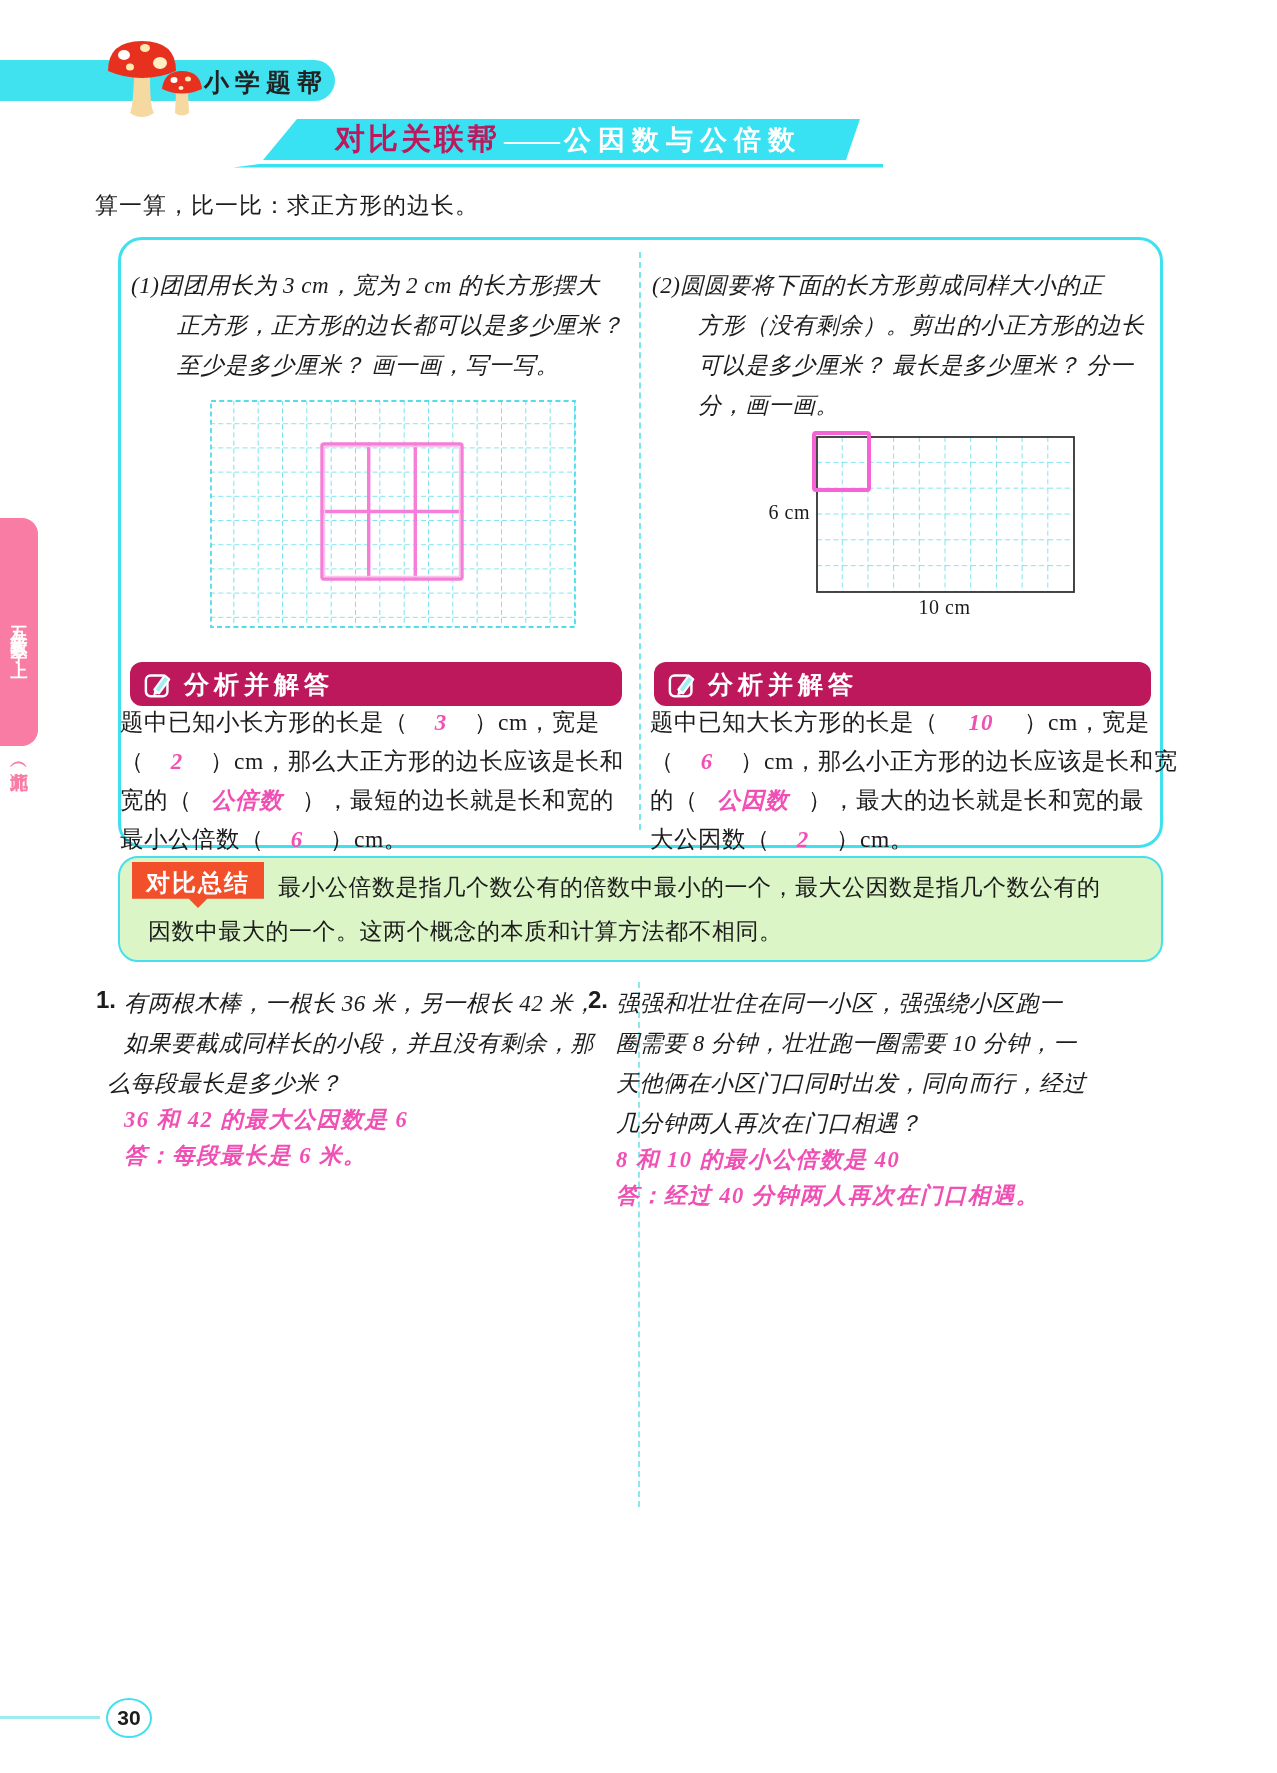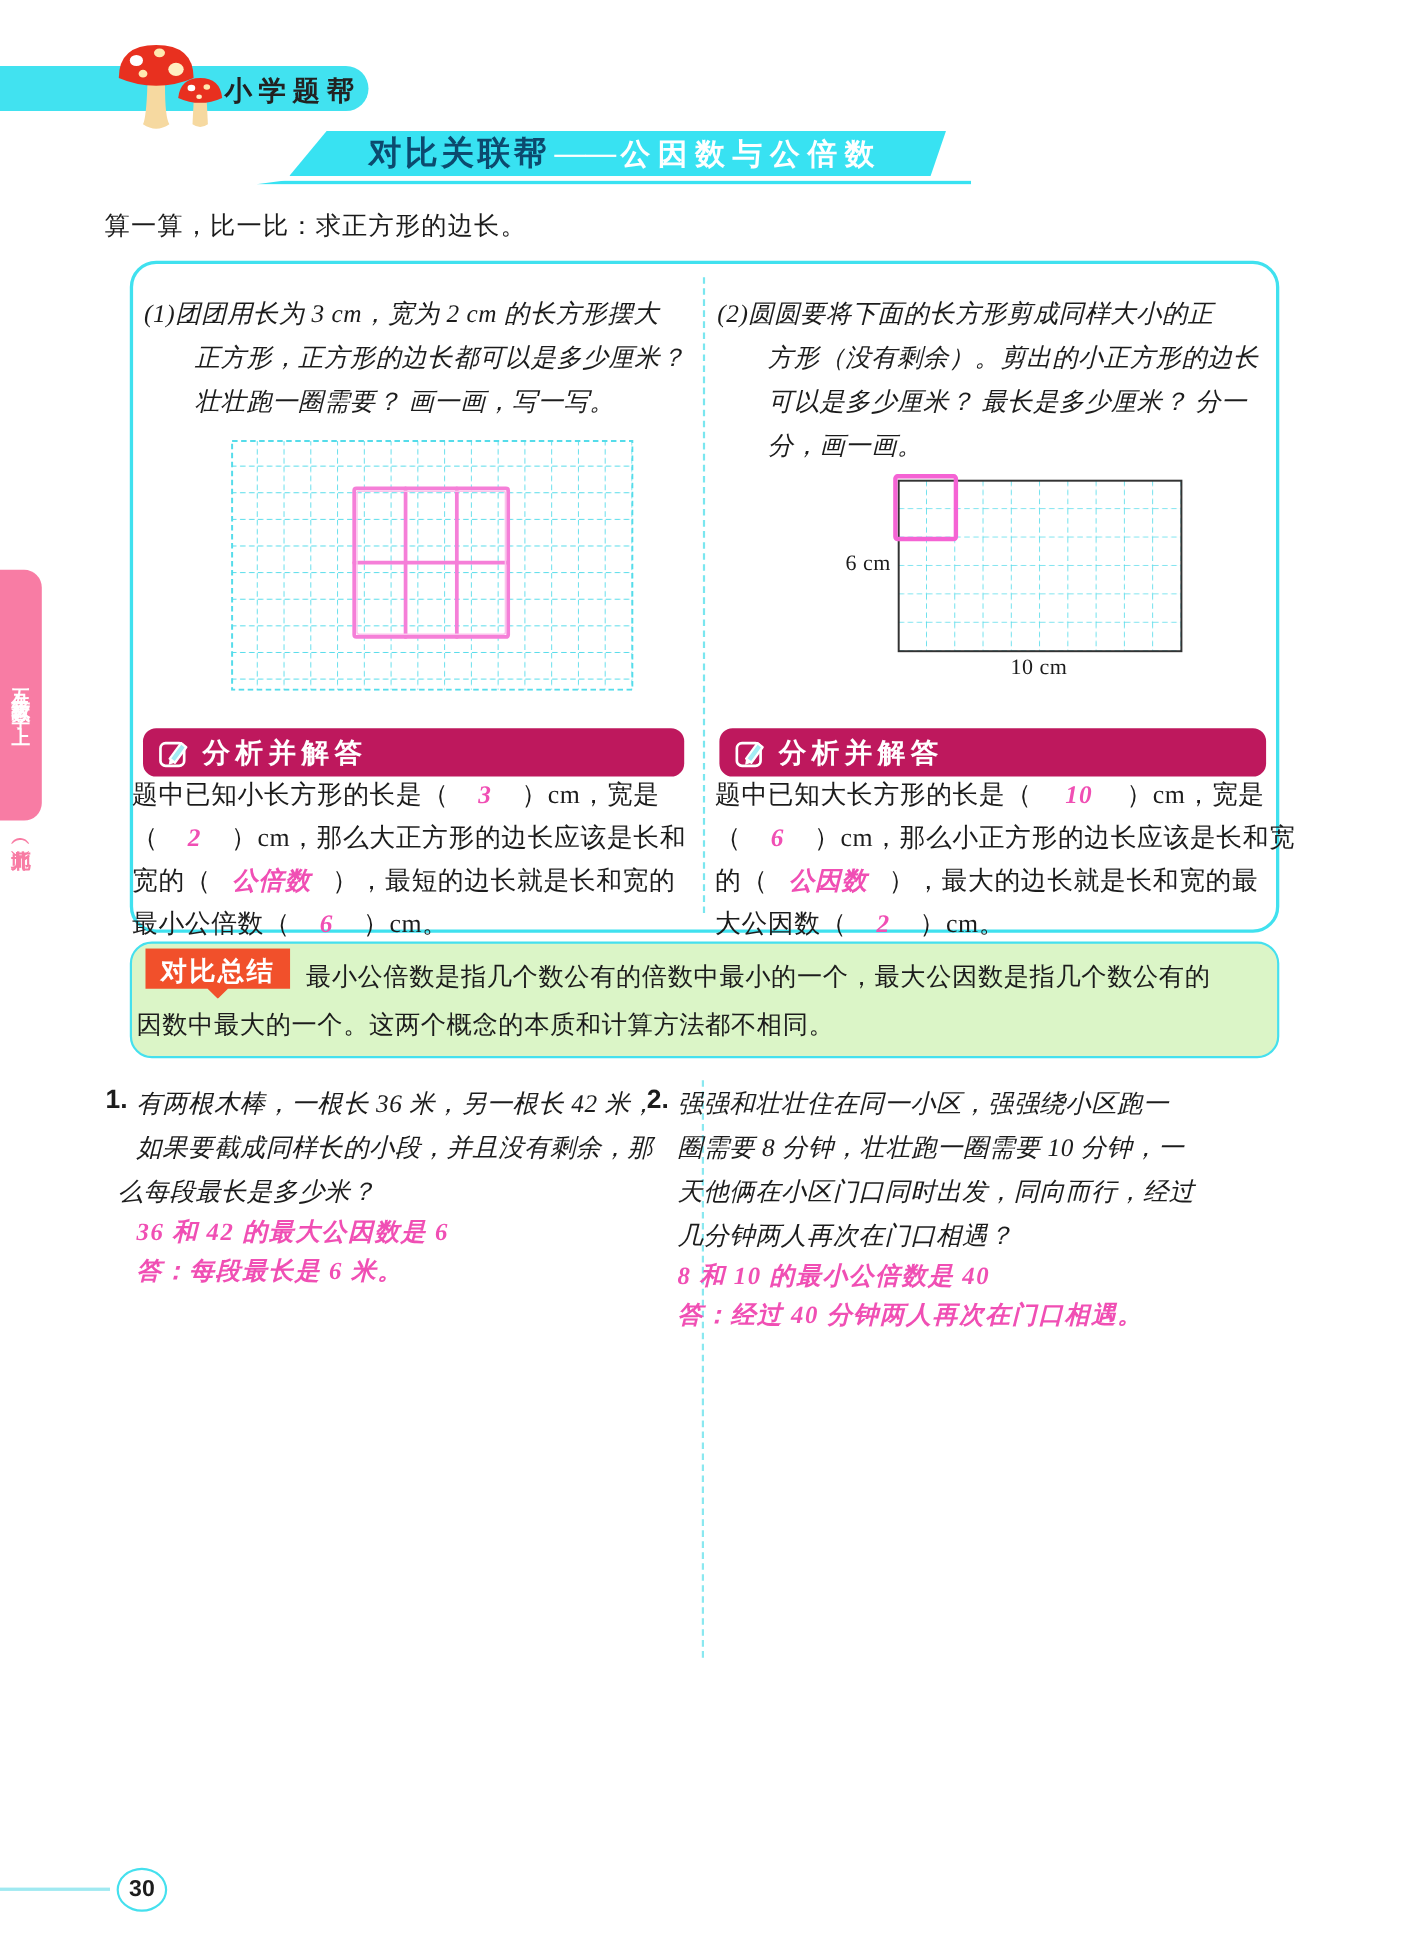--- a/index.html
+++ b/index.html
@@ -11,21 +11,21 @@
 
   
   .brand-pill{left:0;top:60px;width:335px;height:41px;background:#41e2f0;border-radius:0 21px 21px 0;}
   .brand-text{left:204px;top:66px;font-size:25px;font-weight:bold;letter-spacing:6px;color:#222;}
   .mushrooms{left:100px;top:33px;}
 
   
   .banner{left:263px;top:119px;width:597px;height:41px;background:#38e2f2;
           clip-path:polygon(34px 0,100% 0,calc(100% - 14px) 100%,0 100%);
           display:flex;align-items:center;padding-left:72px;box-sizing:border-box;}
-  .banner-bold{font-size:30px;font-weight:bold;color:#0c4a6e;letter-spacing:3px;}
+  .banner-bold{font-size:30px;font-weight:bold;color:#be185d;letter-spacing:3px;}
   .banner-dash{font-size:28px;color:#fff;margin:0 4px;font-weight:bold;}
   .banner-serif{font-size:27px;font-weight:bold;color:#fff;letter-spacing:7px;}
   .banner-underline{left:233px;top:164px;width:650px;height:3.5px;background:#38e2f2;
           clip-path:polygon(26px 0,100% 0,100% 100%,0 100%);}
 
   .intro{left:95px;top:190px;font-size:23px;letter-spacing:1px;}
 
   
   .main-box{left:118px;top:237px;width:1045px;height:611px;border:3px solid #40e1ef;border-radius:24px;box-sizing:border-box;background:#fff;}
   .col-divider{left:639px;top:252px;height:578px;width:0;border-left:2px dashed #7ae6ef;}
@@ -96,21 +96,21 @@
   </div>
   <div class="abs banner-underline"></div>
 
   <div class="abs intro nowrap">算一算，比一比：求正方形的边长。</div>
 
   <div class="abs main-box"></div>
   <div class="abs col-divider"></div>
 
   <div class="body-line" style="left:131px;top:270px;">(1)团团用长为 3 cm，宽为 2 cm 的长方形摆大</div>
   <div class="body-line" style="left:177px;top:310px;">正方形，正方形的边长都可以是多少厘米？</div>
-  <div class="body-line" style="left:177px;top:350px;">壮壮跑一圈需要？ 画一画，写一写。</div>
+  <div class="body-line" style="left:177px;top:350px;">至少是多少厘米？ 画一画，写一写。</div>
 
   <div class="body-line" style="left:652px;top:270px;">(2)圆圆要将下面的长方形剪成同样大小的正</div>
   <div class="body-line" style="left:698px;top:350px;">可以是多少厘米？ 最长是多少厘米？ 分一</div>
   <div class="body-line" style="left:698px;top:310px;">方形（没有剩余）。剪出的小正方形的边长</div>
   <div class="body-line" style="left:698px;top:390px;">分，画一画。</div>
 
   <svg class="abs" style="left:210px;top:400px;" width="366" height="228" viewBox="0 0 366 228">
     <defs>
       <pattern id="gl" width="24.33" height="24.2" patternUnits="userSpaceOnUse">
         <path d="M24.33 0 V24.2 M0 24.2 H24.33" fill="none" stroke="#55dcea" stroke-width="1.6" stroke-dasharray="5 3.2"></path>
@@ -164,21 +164,21 @@
   <div class="a-line" style="left:120px;top:823px;"><span>最小公倍数（</span><span class="ans">6</span><span>）cm。</span></div>
 
   <div class="a-line" style="left:650px;top:706px;"><span>题中已知大长方形的长是（</span><span class="ans" style="min-width:86px;">10</span><span>）cm，宽是</span></div>
   <div class="a-line" style="left:650px;top:745px;"><span>（</span><span class="ans">6</span><span>）cm，那么小正方形的边长应该是长和宽</span></div>
   <div class="a-line" style="left:650px;top:784px;"><span>的（</span><span class="ans" style="min-width:110px;">公因数</span><span>），最大的边长就是长和宽的最</span></div>
   <div class="a-line" style="left:650px;top:823px;"><span>大公因数（</span><span class="ans">2</span><span>）cm。</span></div>
 
   <div class="abs summary-box"></div>
   <div class="abs summary-badge sans">对比总结</div>
   <div class="summary-line" style="left:278px;top:872px;">最小公倍数是指几个数公有的倍数中最小的一个，最大公因数是指几个数公有的</div>
-  <div class="summary-line" style="left:124px;top:916px;text-align:center;">因数中最大的一个。这两个概念的本质和计算方法都不相同。</div>
+  <div class="summary-line" style="left:148px;top:916px;text-align:center;">因数中最大的一个。这两个概念的本质和计算方法都不相同。</div>
 
   <div class="abs ex-divider"></div>
 
   <div class="ex-num" style="left:96px;top:986px;">1.</div>
   <div class="body-line" style="left:124px;top:988px;">有两根木棒，一根长 36 米，另一根长 42 米，</div>
   <div class="body-line" style="left:124px;top:1028px;">如果要截成同样长的小段，并且没有剩余，那</div>
   <div class="body-line" style="left:107px;top:1068px;">么每段最长是多少米？</div>
   <div class="hand" style="left:124px;top:1104px;">36 和 42 的最大公因数是 6</div>
   <div class="hand" style="left:124px;top:1140px;">答：每段最长是 6 米。</div>
 

